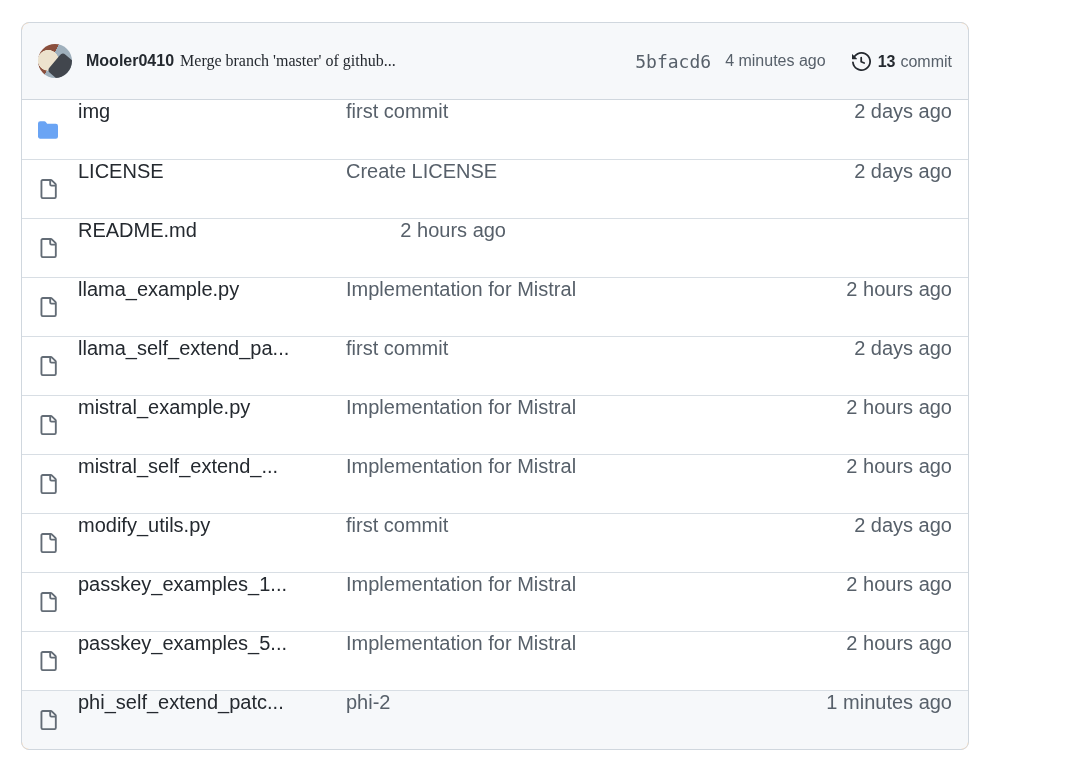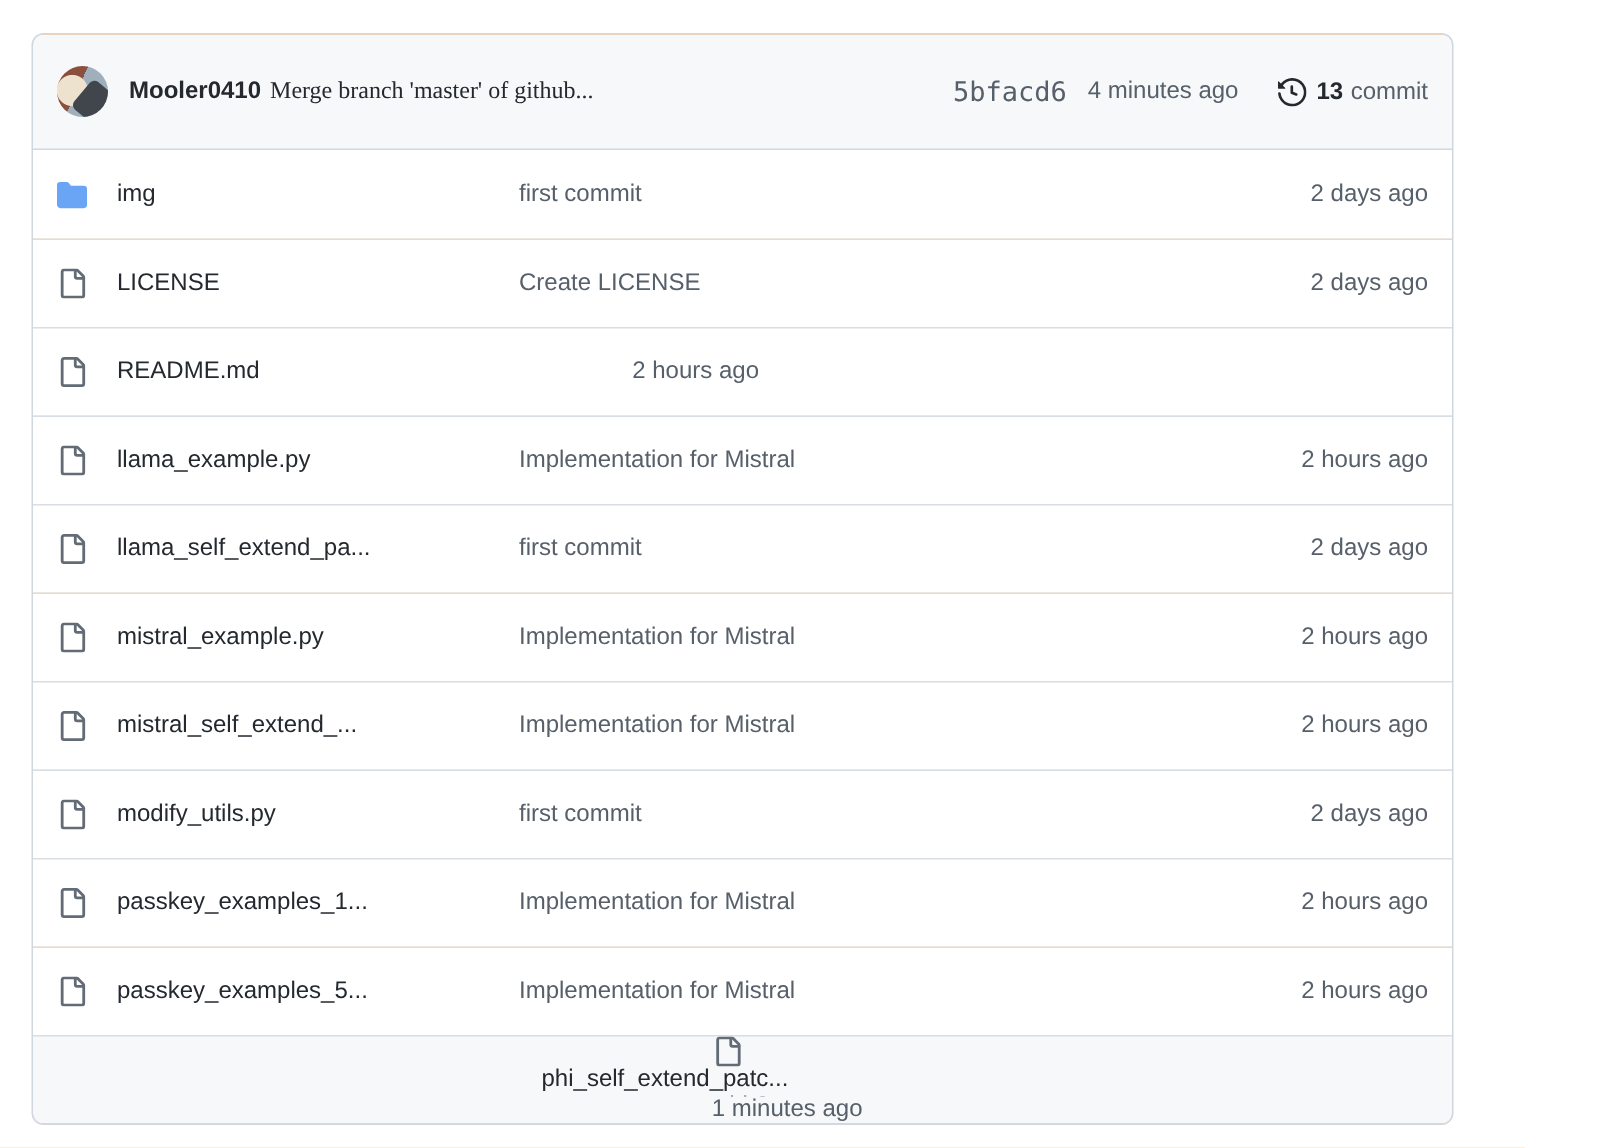--- a/index.html
+++ b/index.html
@@ -55,29 +55,28 @@
   }
   .commit-time { color: #57606a; margin-left: 14px; }
   .history-block { display: flex; align-items: flex-end; margin-left: 26px; }
   .history-icon { display: inline-flex; color: #24292f; margin-right: 7px; }
   .commits-count { font-weight: 700; color: #24292f; }
   .commits-label { color: #57606a; margin-left: 5px; }
 
   
   .file-row {
     display: flex;
-    align-items: center;
     height: 59px;
     padding: 0 16px;
     border-top: 1px solid #d8dee4;
     background: #ffffff;
-    font-size: 16px;
+    font-size: 20px;
   }
   .file-row:first-child { border-top: none; }
-  .file-row.highlighted { background: #f6f8fa; flex-direction: column; }
+  .file-row.highlighted { background: #f6f8fa; }
   .icon-cell { width: 40px; flex: none; display: flex; align-items: center; }
   .folder-icon { color: #6aa4f4; display: none; }
   .file-icon { color: #636c76; display: none; }
   .is-folder .folder-icon { display: inline-flex; }
   .is-file .file-icon { display: inline-flex; }
   .file-name {
     width: 268px; flex: none;
     color: #24292f;
     white-space: nowrap; overflow: hidden;
     cursor: pointer;

